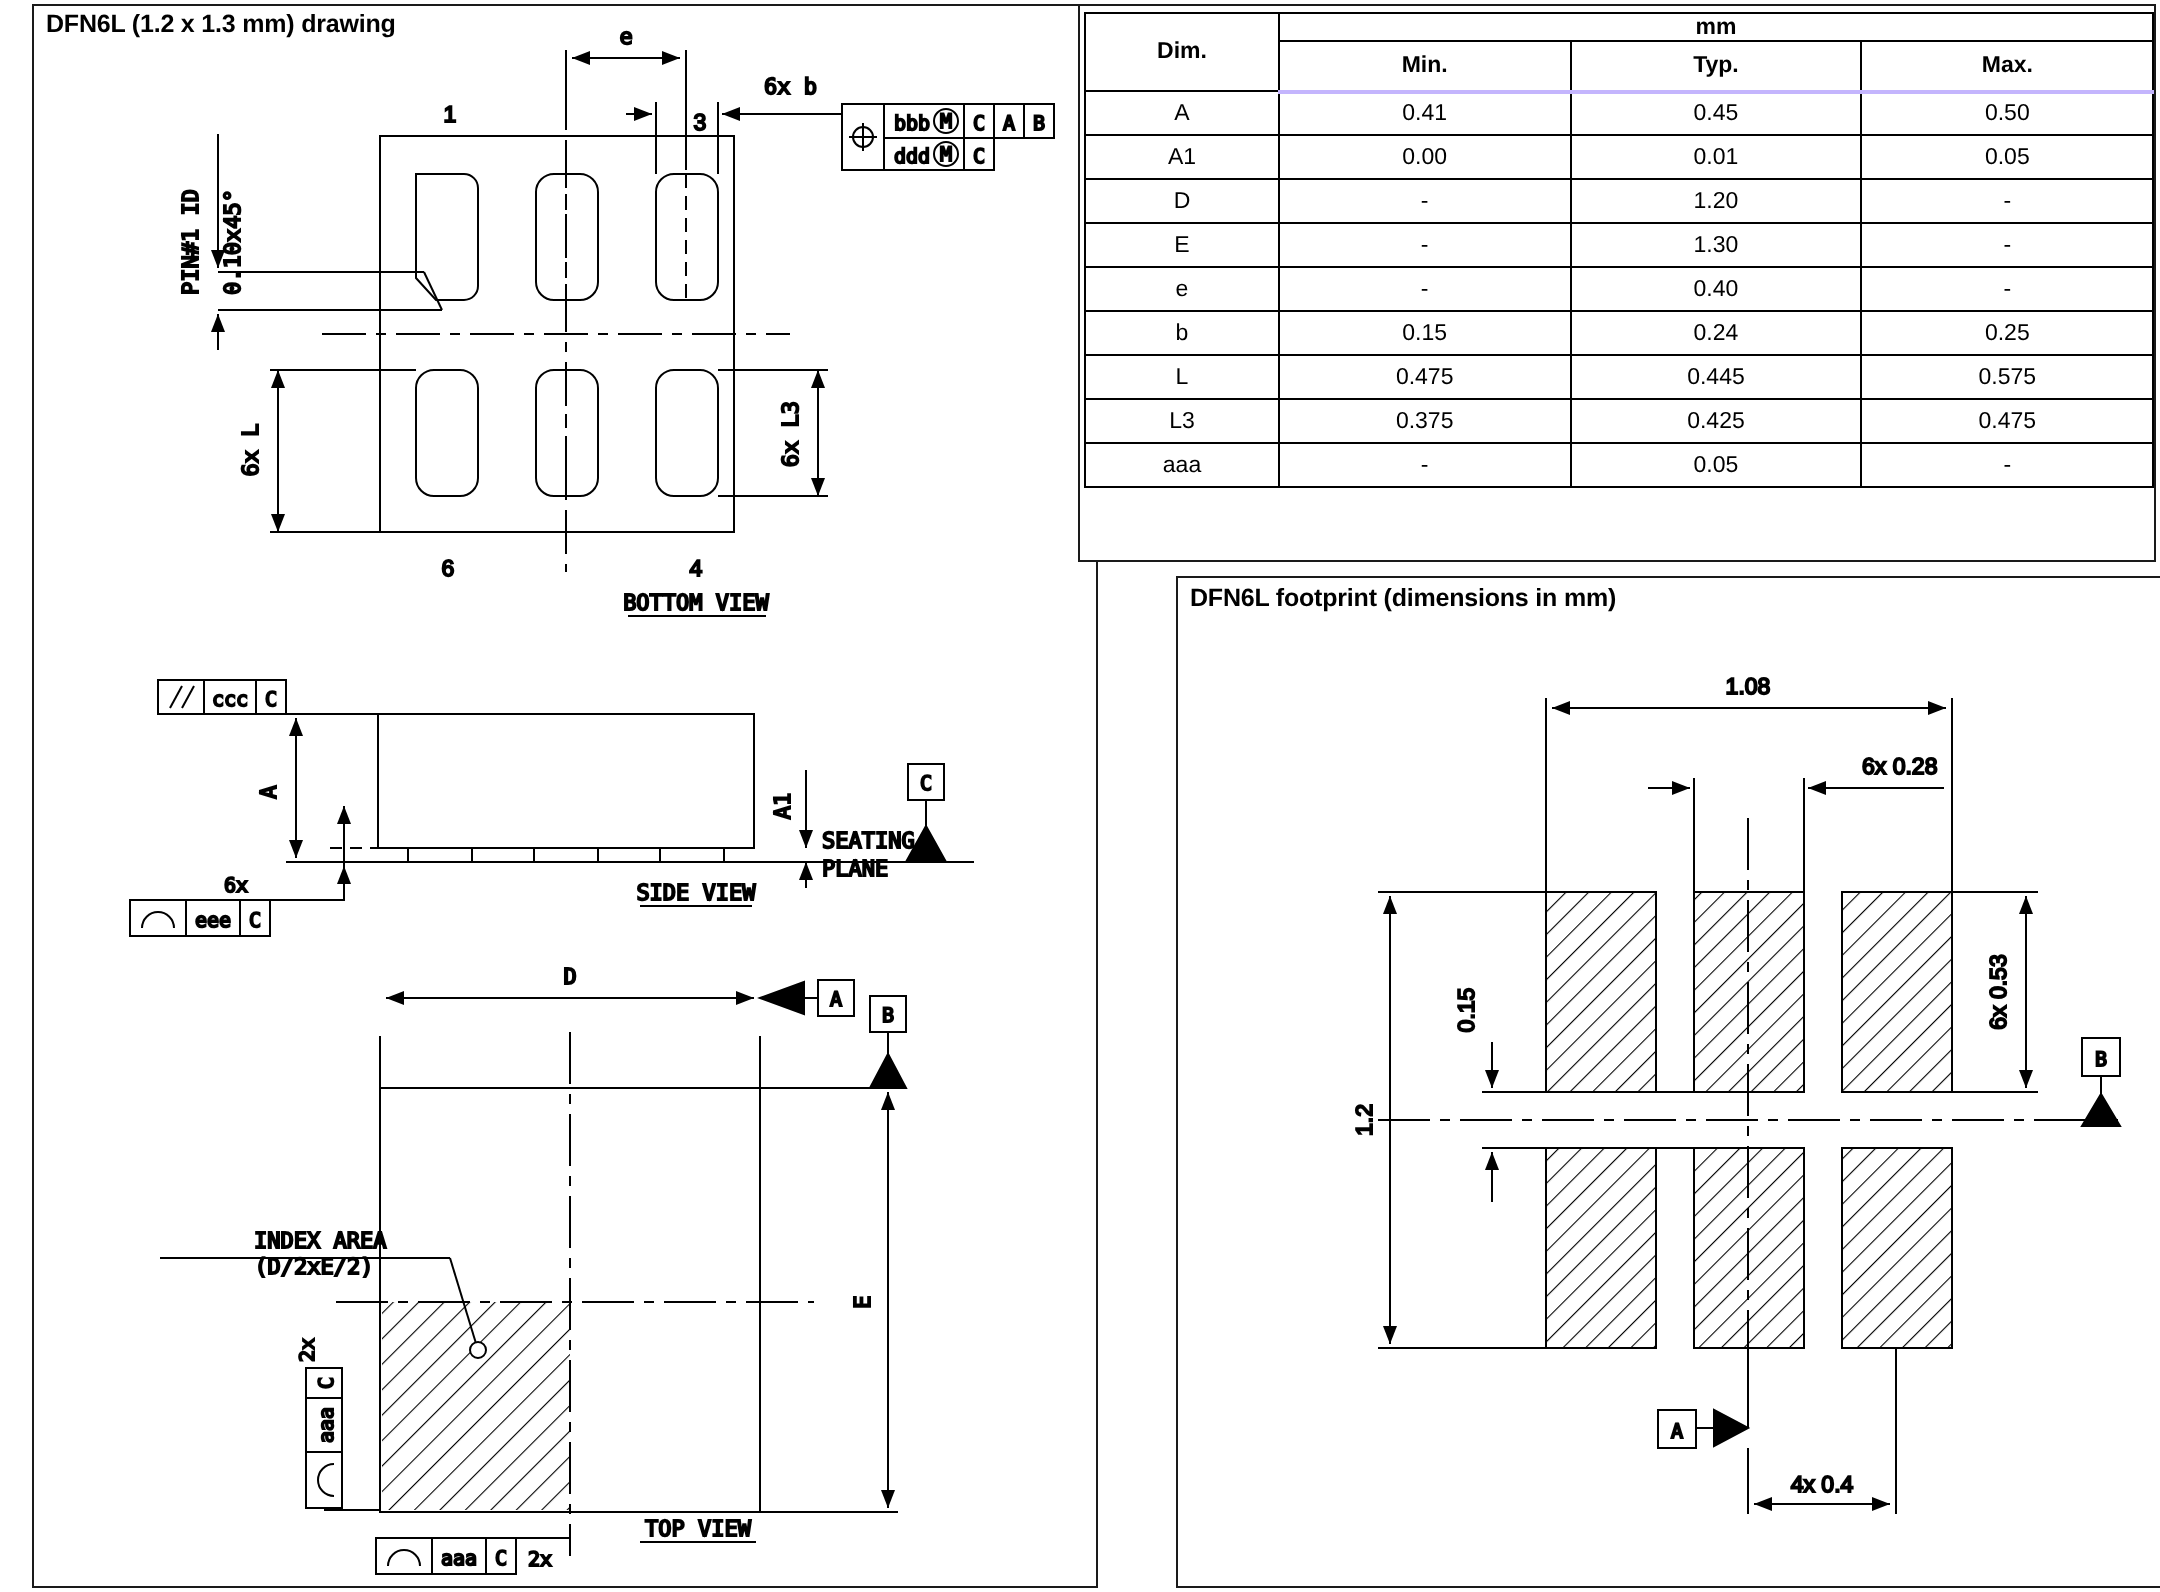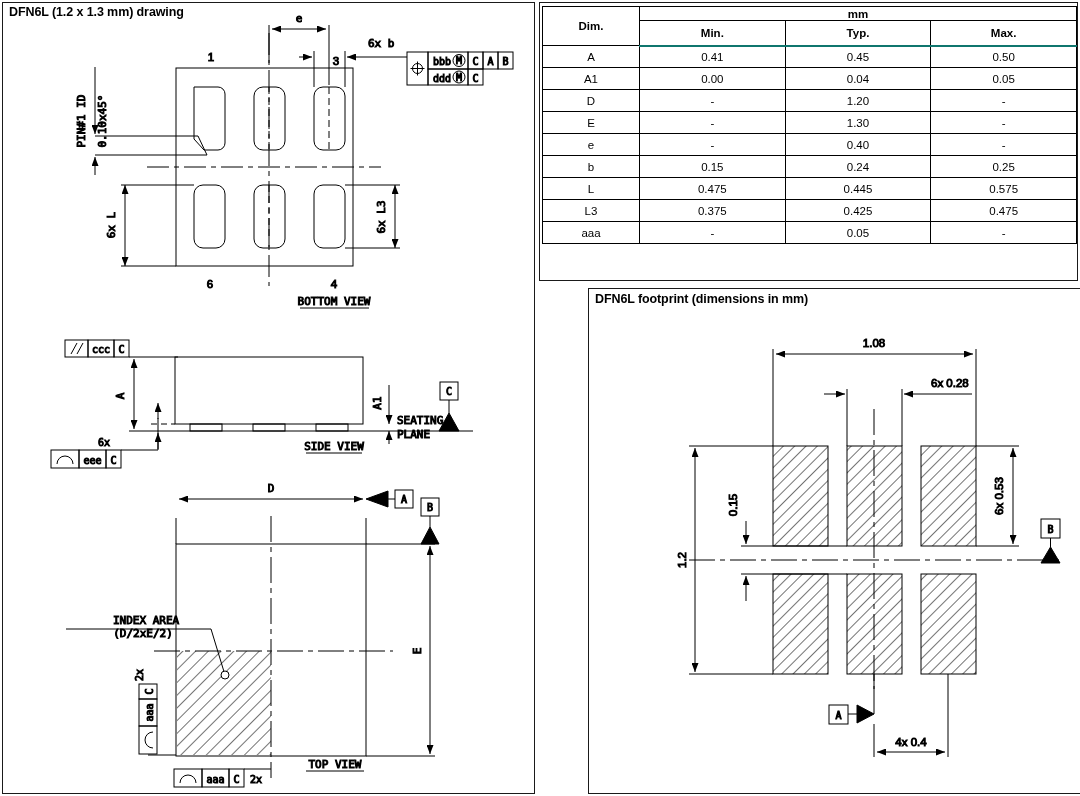--- a/index.html
+++ b/index.html
@@ -13,21 +13,21 @@
     width: 1080px; height: 796px;
     background: #ffffff;
     overflow: hidden;
   }
   
   .panel {
     position: absolute;
     border: 1px solid #1a1a1a;
     background: #fff;
   }
-  #panel-drawing  { left: 2px;   top: 2px;   width: 533px; height: 792px; }
+  #panel-drawing  { left: 16px;   top: 2px;   width: 533px; height: 792px; }
   #panel-table    { left: 539px; top: 2px;   width: 539px; height: 279px; }
   #panel-footprint{ left: 570px; top: 288px; width: 539px; height: 506px; margin-left: 18px; }
 
   .panel-title {
     position: absolute;
     font-size: 12.5px;
     font-weight: bold;
     color: #000;
     white-space: nowrap;
     letter-spacing: -0.1px;
@@ -58,21 +58,21 @@
   table.dimtable th, table.dimtable td {
     border: 1px solid #000;
     text-align: center;
     padding: 0;
     height: 22px;
     font-weight: normal;
   }
   table.dimtable th { font-weight: bold; }
   table.dimtable .dimcol { width: 97px; }
   table.dimtable tr.head-a th { height: 14px; }
-  table.dimtable tr.head-b th { height: 25px; border-bottom: 2px solid #0f766e; }
+  table.dimtable tr.head-b th { height: 25px; border-bottom: 2px solid #c4b5fd; }
 </style>
 </head>
 <body>
 
 <div id="page">
 
   <div class="panel" id="panel-drawing">
     <div class="panel-title" id="title-drawing">DFN6L (1.2 x 1.3 mm) drawing</div>
 
     <svg class="canvas" width="531" height="790" viewBox="0 0 531 790">
@@ -319,21 +319,21 @@
       </tr>
       <tr>
             <td>A</td>
             <td>0.41</td>
             <td>0.45</td>
             <td>0.50</td>
           </tr>
       <tr>
             <td>A1</td>
             <td>0.00</td>
-            <td>0.04</td>
+            <td>0.01</td>
             <td>0.05</td>
           </tr>
       <tr>
             <td>D</td>
             <td>-</td>
             <td>1.20</td>
             <td>-</td>
           </tr>
       <tr>
             <td>E</td>

